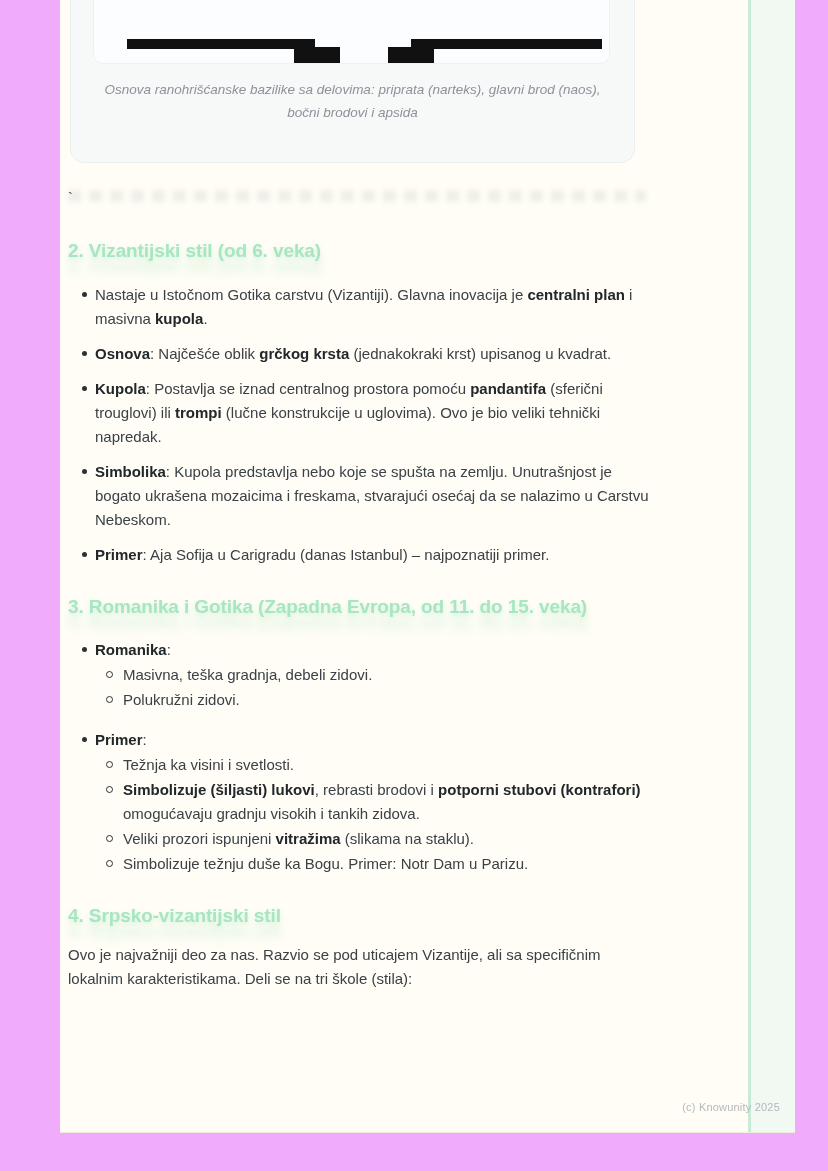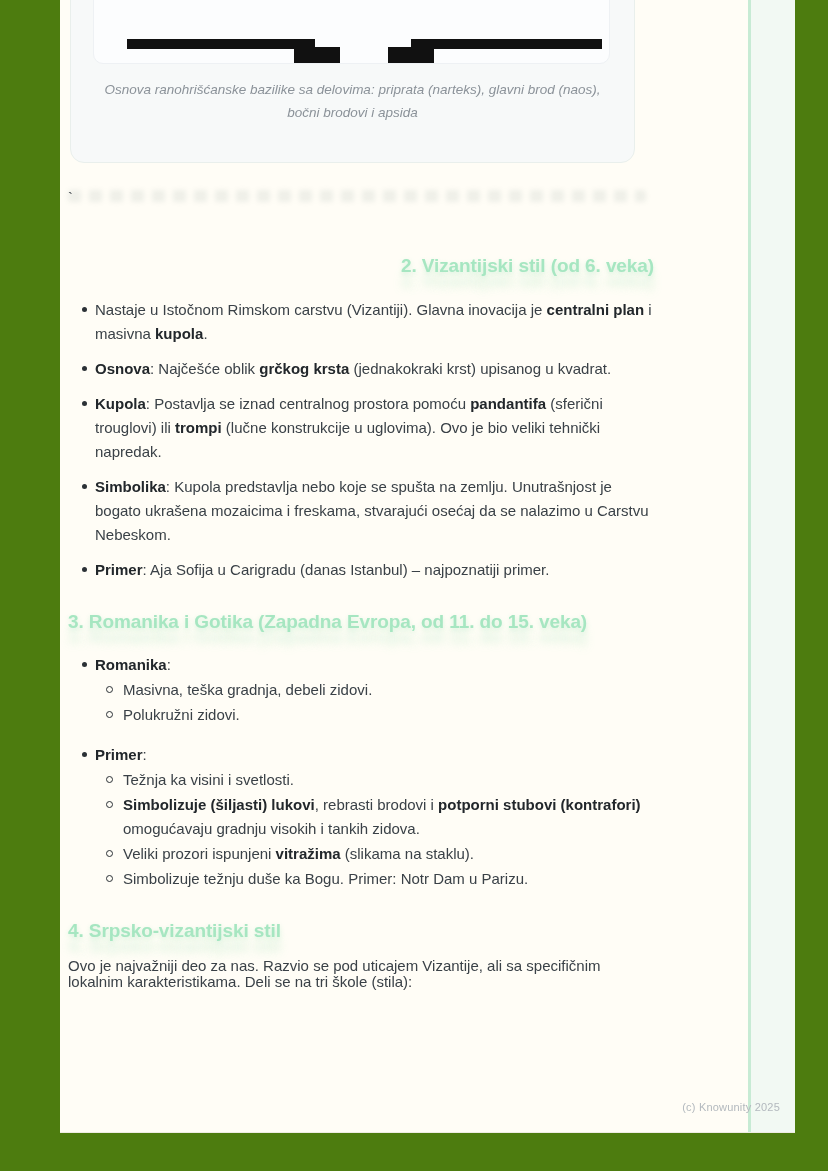--- a/index.html
+++ b/index.html
@@ -1,21 +1,21 @@
 <!DOCTYPE html>
 <html><head>
 <meta charset="utf-8">
 <style>
   html,body{margin:0;padding:0;}
   body{
     width:828px;height:1171px;overflow:hidden;background:#ffffff;
     font-family:"Liberation Sans","DejaVu Sans",sans-serif;
     -webkit-font-smoothing:antialiased;
   }
-  .page{position:relative;width:828px;height:1171px;background:#4d7c0f;}
+  .page{position:relative;width:828px;height:1171px;background:#f0abfc;}
 
   
   .sheet{
     position:absolute;left:60px;top:0;width:735px;height:1132px;
     background:#fffdf6;border-bottom:1px solid #edebe2;
   }
   .side-strip{
     position:absolute;top:0;right:0;bottom:0;width:44px;
     background:#f2f9f3;border-left:3px solid #c7ebd4;
   }
@@ -50,23 +50,23 @@
   }
 
   
   .content{position:absolute;left:8px;top:185px;width:586px;}
   .stray{font-size:15px;line-height:26px;color:#3a4147;}
   .sec-h{
     margin:0;font-size:19px;line-height:26px;font-weight:bold;
     color:#a6e6c1;letter-spacing:-.1px;white-space:nowrap;
     text-shadow:0 15px 9px rgba(166,230,193,.38),0 2px 5px rgba(166,230,193,.45);
   }
-  .sec-h.h2{margin-top:42px;text-align:right;}
+  .sec-h.h2{margin-top:27px;}
   .sec-h.mt{margin-top:27px;}
-  .para{margin:14px 0 0 0;font-size:15px;line-height:16px;color:#3a4147;}
+  .para{margin:14px 0 0 0;font-size:15px;line-height:24px;color:#3a4147;}
   ul.top{list-style:none;margin:19px 0 0 0;padding:0 0 0 27px;}
   ul.top.tight{margin-top:18px;}
   ul.top > li{
     position:relative;font-size:15px;line-height:24px;color:#3a4147;
     margin-top:11px;
   }
   ul.top > li:first-child{margin-top:0;}
   ul.top > li.gap{margin-top:16px;}
   ul.top > li::before{
     content:"";position:absolute;left:-13px;top:9px;width:5px;height:5px;
@@ -106,21 +106,21 @@
       <div class="figure-caption">Osnova ranohrišćanske bazilike sa delovima: priprata (narteks), glavni brod (naos), bočni brodovi i apsida</div>
     </div>
 
     <div class="ghost-row"></div>
 
     <div class="content">
       <div class="stray">`</div>
       <div id="sections-root">
           <h2 class="sec-h h2">2. Vizantijski stil (od 6. veka)</h2>
           <ul class="top">
-            <li><span>Nastaje u Istočnom Rimskom carstvu (Vizantiji). Glavna inovacija je </span><strong>centralni plan</strong><span> i masivna </span><strong>kupola</strong><span>.</span></li>
+            <li><span>Nastaje u Istočnom Gotika carstvu (Vizantiji). Glavna inovacija je </span><strong>centralni plan</strong><span> i masivna </span><strong>kupola</strong><span>.</span></li>
             <li><strong>Osnova</strong><span>: Najčešće oblik </span><strong>grčkog krsta</strong><span> (jednakokraki krst) upisanog u kvadrat.</span></li>
             <li><strong>Kupola</strong><span>: Postavlja se iznad centralnog prostora pomoću </span><strong>pandantifa</strong><span> (sferični trouglovi) ili </span><strong>trompi</strong><span> (lučne konstrukcije u uglovima). Ovo je bio veliki tehnički napredak.</span></li>
             <li><strong>Simbolika</strong><span>: Kupola predstavlja nebo koje se spušta na zemlju. Unutrašnjost je bogato ukrašena mozaicima i freskama, stvarajući osećaj da se nalazimo u Carstvu Nebeskom.</span></li>
             <li><strong>Primer</strong><span>: Aja Sofija u Carigradu (danas Istanbul) – najpoznatiji primer.</span></li>
           </ul>
           <h2 class="sec-h mt">3. Romanika i Gotika (Zapadna Evropa, od 11. do 15. veka)</h2>
           <ul class="top tight">
             <li><strong>Romanika</strong><span>:</span><ul class="sub">
                 <li><span>Masivna, teška gradnja, debeli zidovi.</span></li>
                 <li><span>Polukružni zidovi.</span></li>

